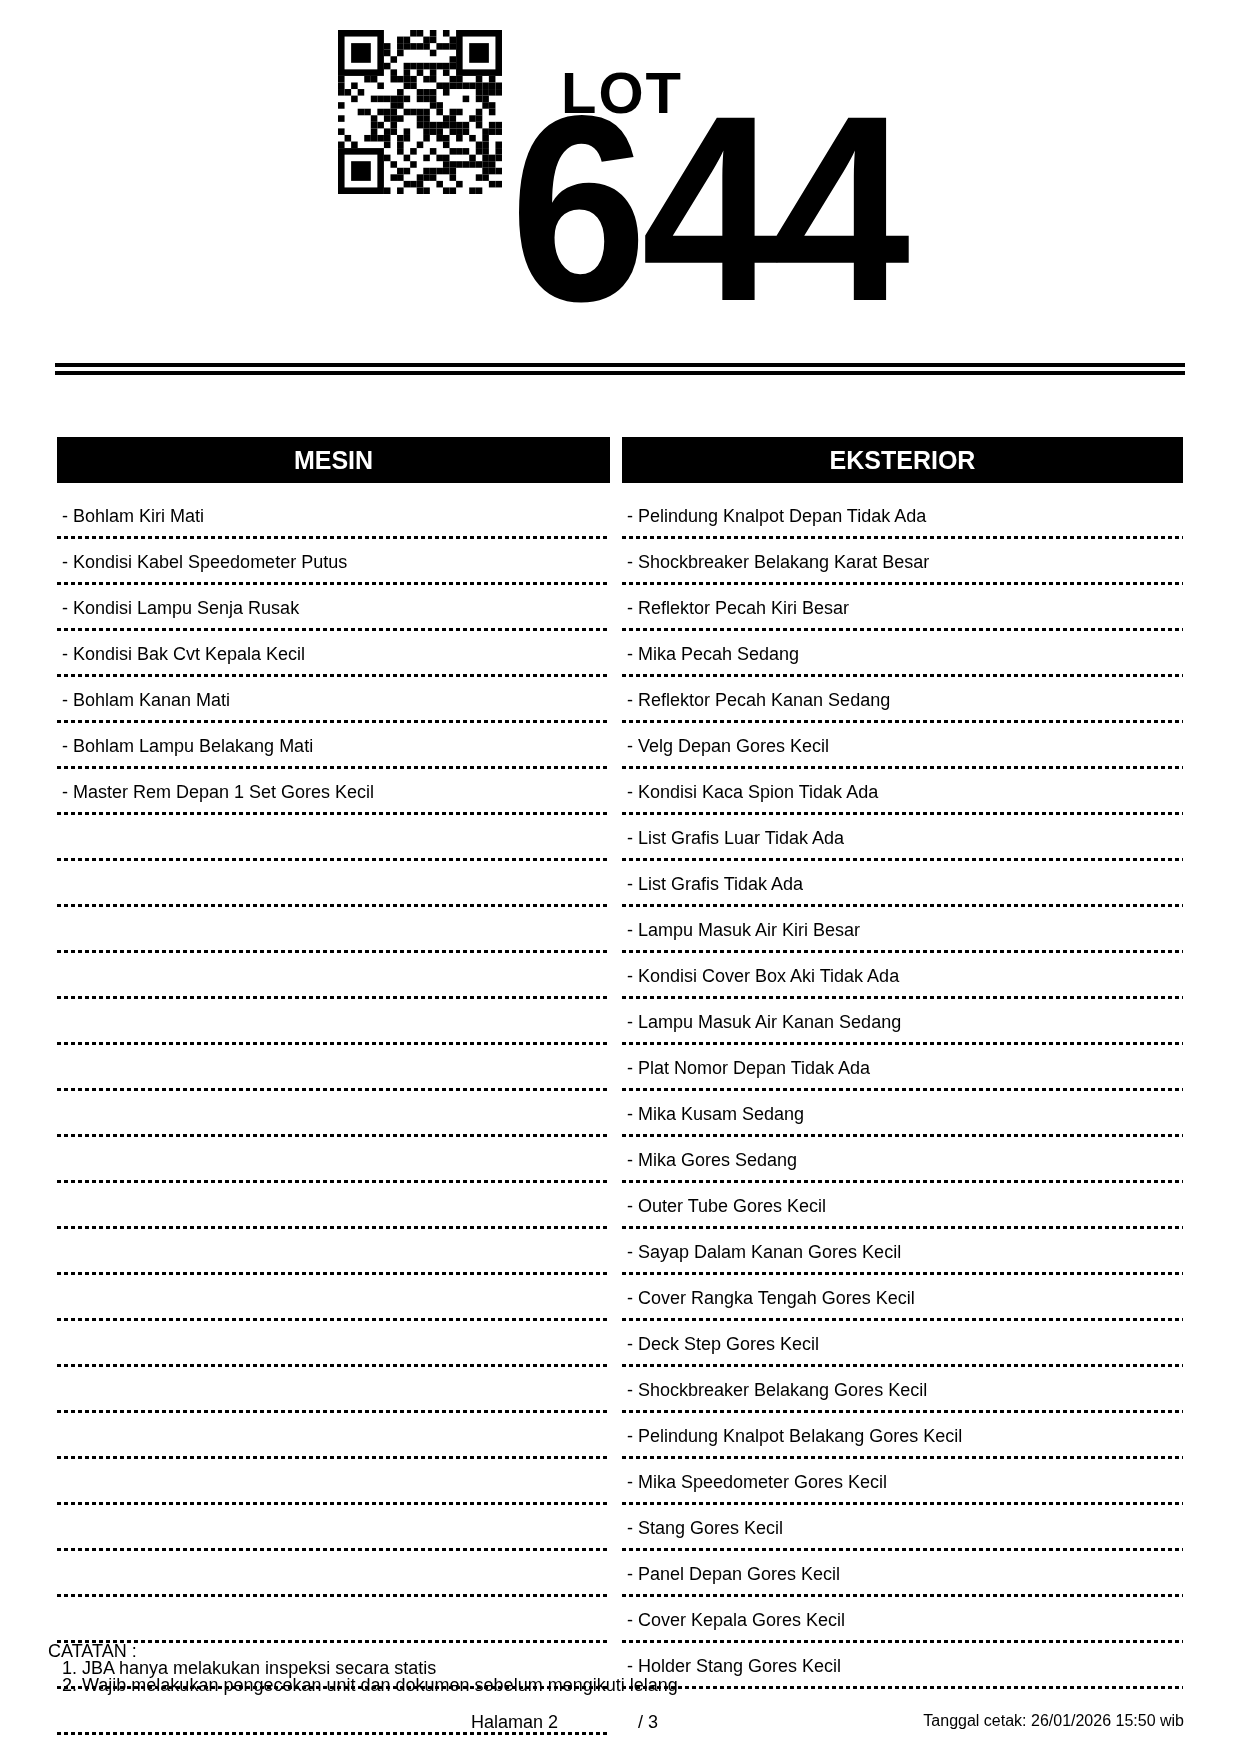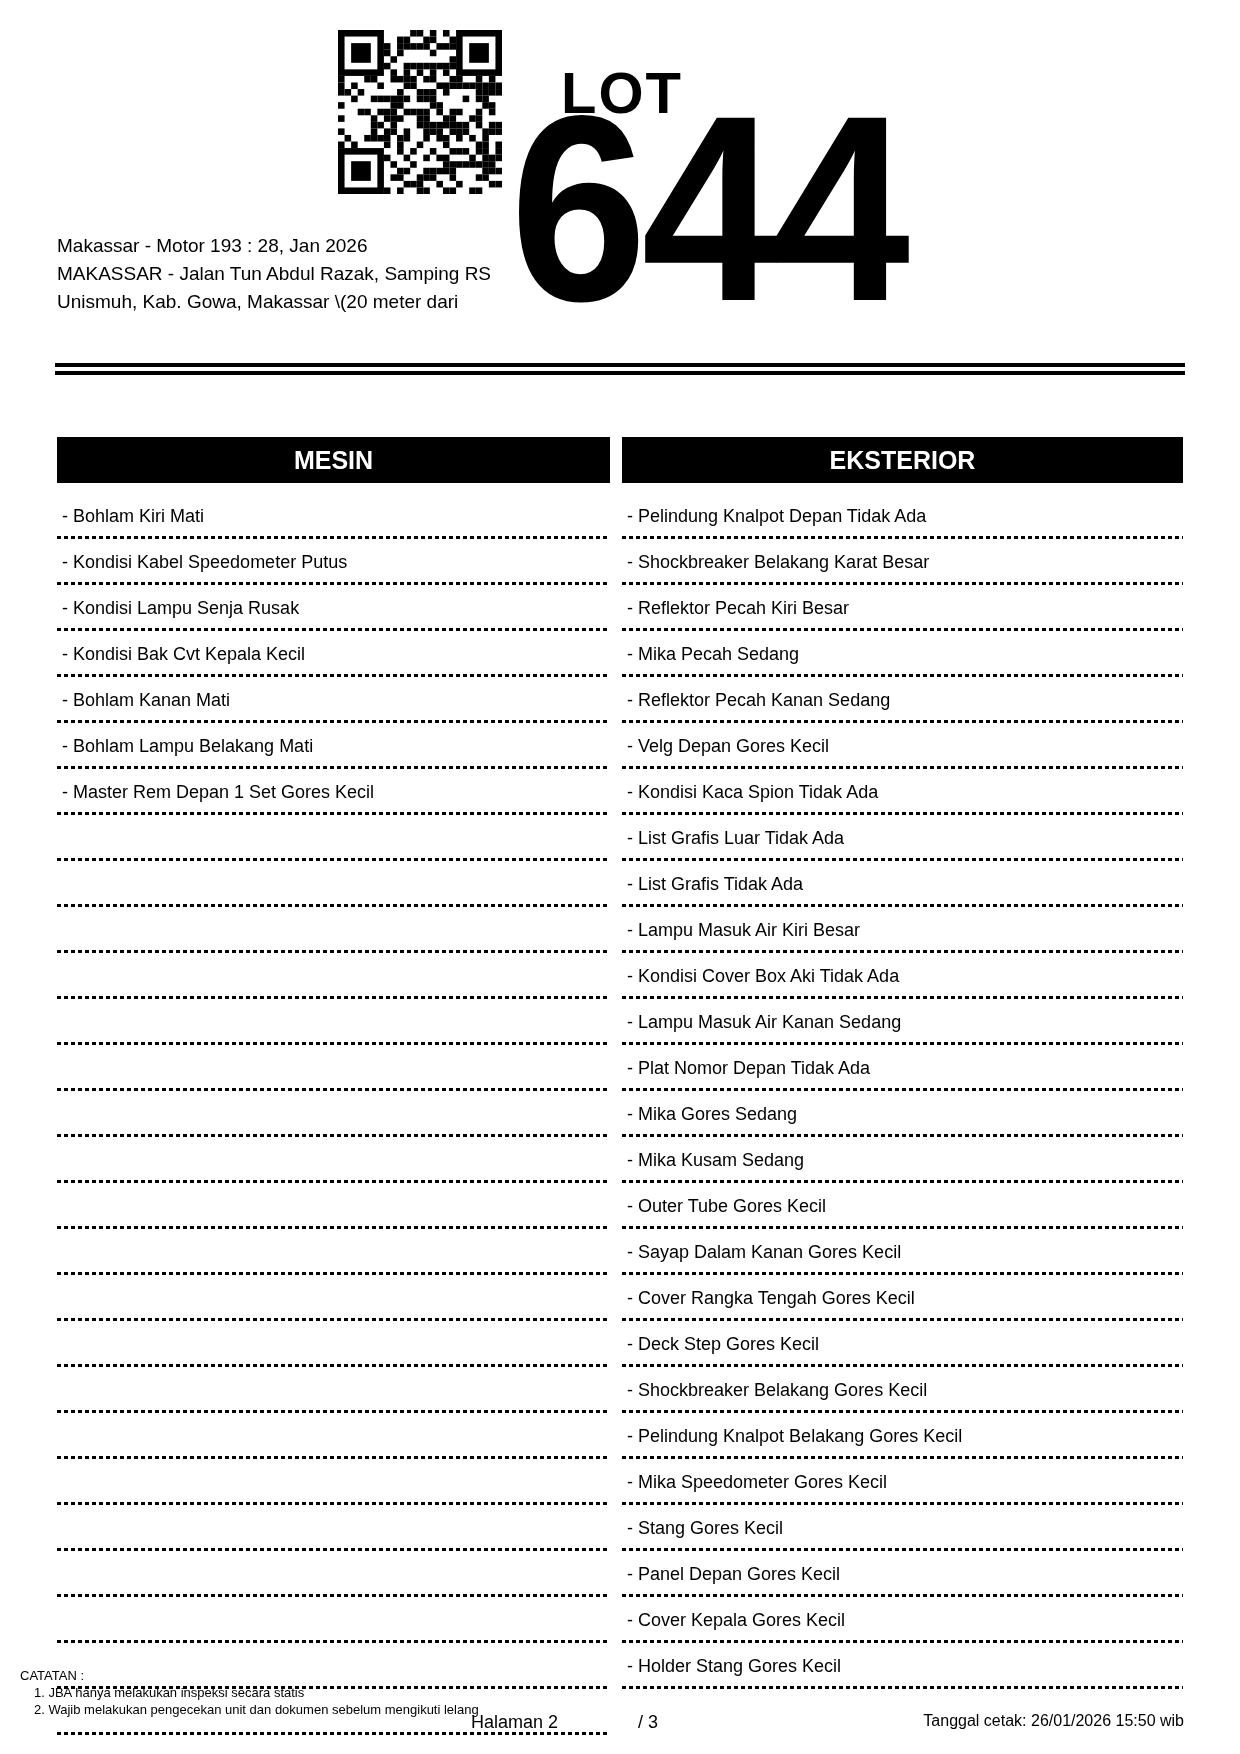--- a/index.html
+++ b/index.html
@@ -42,22 +42,22 @@
   .row{
     position:relative;height:46px;
     display:flex;align-items:center;
     padding-left:5px;font-size:18px;
   }
   .row::after{
     content:"";position:absolute;left:0;right:0;bottom:0;height:3px;
     background:repeating-linear-gradient(90deg,#000 0 4px,transparent 4px 7px);
   }
   .catatan{
-    position:absolute;left:20px;top:1643px;
-    font-size:13px;line-height:17px;background:transparent;margin-top:24px;
+    position:absolute;left:48px;top:1643px;
+    font-size:18px;line-height:17px;background:transparent;
   }
   .catatan .indent{padding-left:14px;}
   .footer-page{position:absolute;left:471px;top:1712px;font-size:18px;}
   .footer-total{position:absolute;left:638px;top:1712px;font-size:18px;}
   .footer-printed{position:absolute;right:56px;top:1712px;font-size:16px;}
 </style>
 </head>
 <body>
 
 <div class="page">
@@ -304,25 +304,20 @@
       <rect x="124.64" y="6.56" width="32.80" height="32.80" fill="#fff"></rect>
       <rect x="131.20" y="13.12" width="19.68" height="19.68" fill="#000"></rect>
       <rect x="0.00" y="118.08" width="45.92" height="45.92" fill="#000"></rect>
       <rect x="6.56" y="124.64" width="32.80" height="32.80" fill="#fff"></rect>
       <rect x="13.12" y="131.20" width="19.68" height="19.68" fill="#000"></rect>
     </svg>
 
   <div class="lot-label">LOT</div>
   <div class="lot-number">644</div>
 
-  <div class="address">
-    <div>Makassar - Motor 193 : 28, Jan 2026</div>
-    <div>MAKASSAR - Jalan Tun Abdul Razak, Samping RS</div>
-    <div>Unismuh, Kab. Gowa, Makassar \(20 meter dari</div>
-  </div>
 
   <div class="double-rule"></div>
 
   <div class="tbl tbl-left">
     <div class="tbl-header">MESIN</div>
     <div class="rows" id="mesin-rows">
         <div class="row">
           <span>- Bohlam Kiri Mati</span>
         </div>
         <div class="row">
@@ -442,24 +437,24 @@
         <div class="row">
           <span>- Kondisi Cover Box Aki Tidak Ada</span>
         </div>
         <div class="row">
           <span>- Lampu Masuk Air Kanan Sedang</span>
         </div>
         <div class="row">
           <span>- Plat Nomor Depan Tidak Ada</span>
         </div>
         <div class="row">
+          <span>- Mika Kusam Sedang</span>
+        </div>
+        <div class="row">
           <span>- Mika Gores Sedang</span>
-        </div>
-        <div class="row">
-          <span>- Mika Kusam Sedang</span>
         </div>
         <div class="row">
           <span>- Outer Tube Gores Kecil</span>
         </div>
         <div class="row">
           <span>- Sayap Dalam Kanan Gores Kecil</span>
         </div>
         <div class="row">
           <span>- Cover Rangka Tengah Gores Kecil</span>
         </div>

